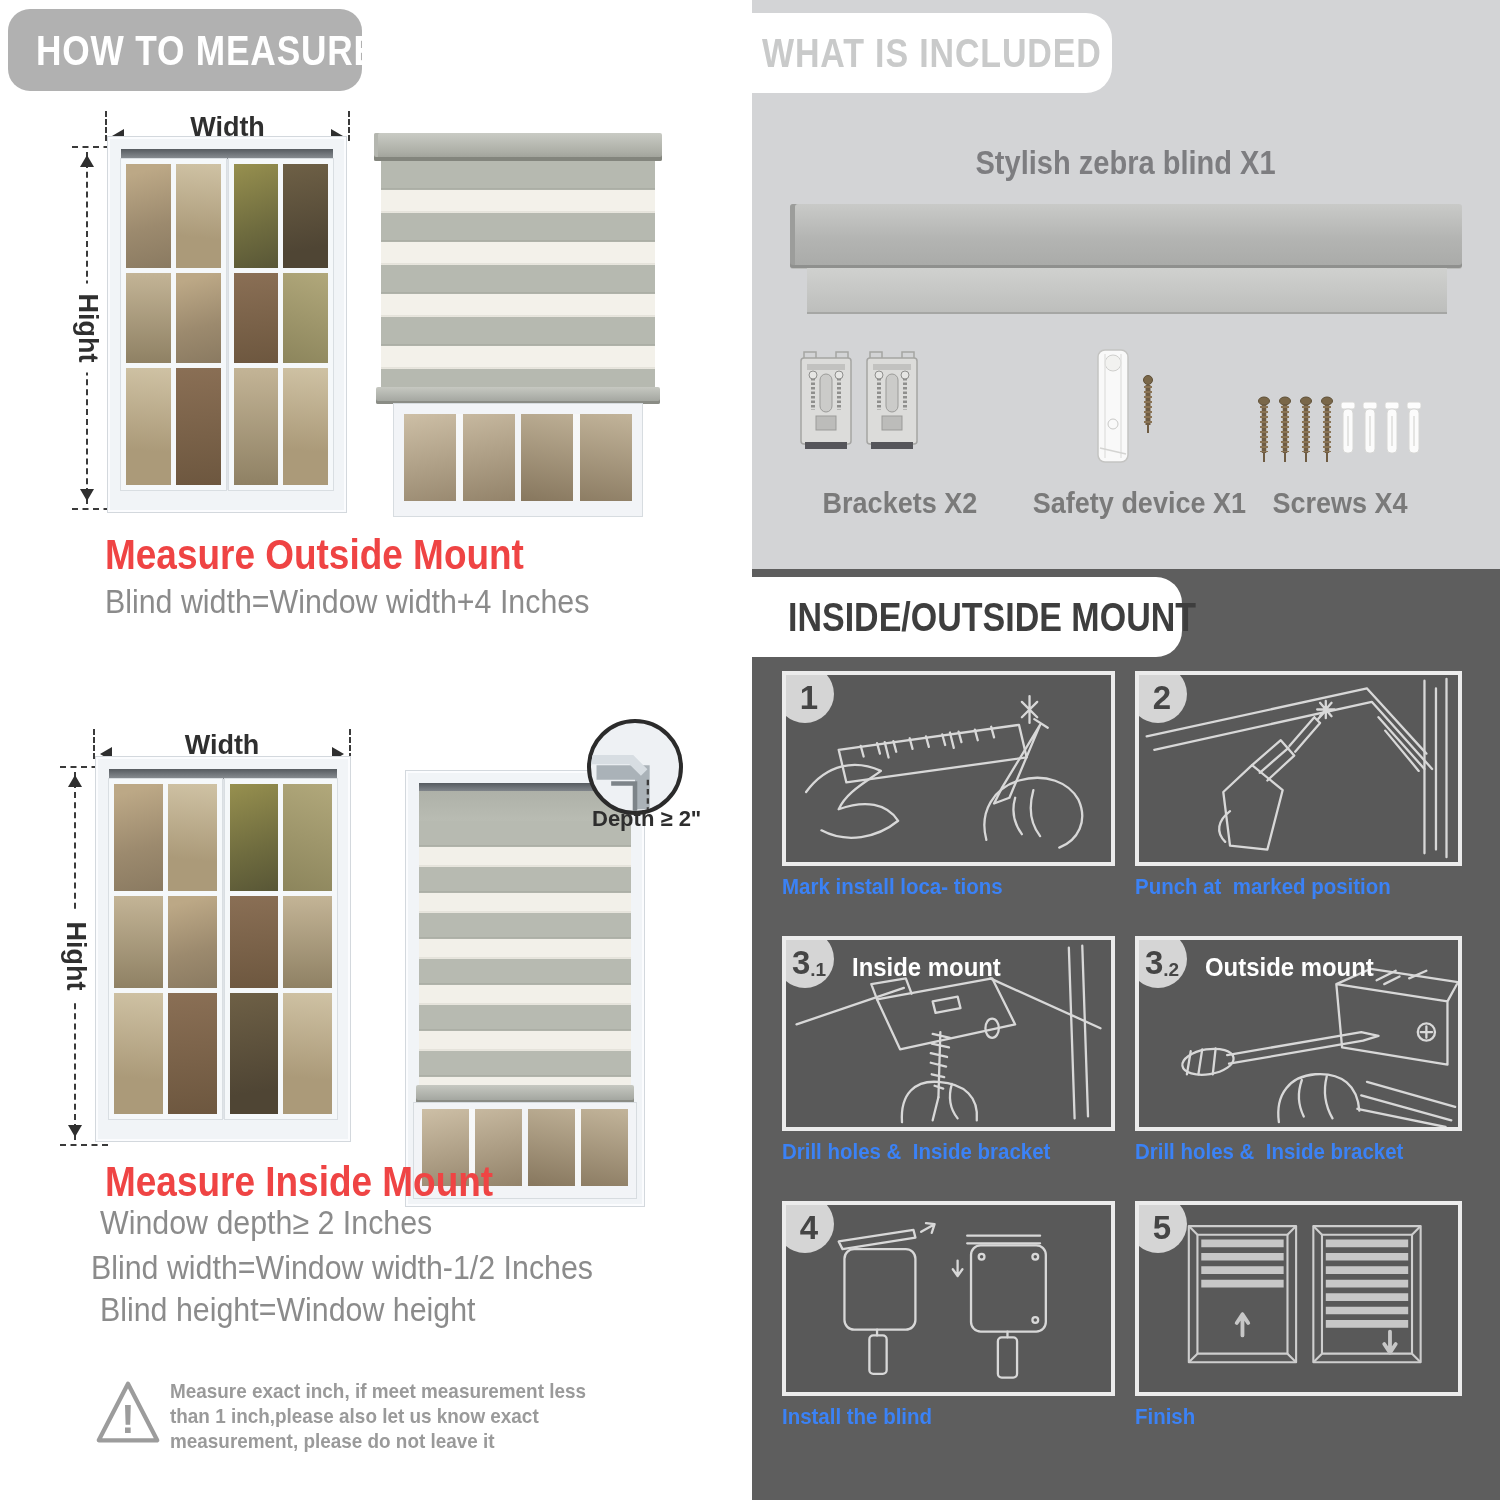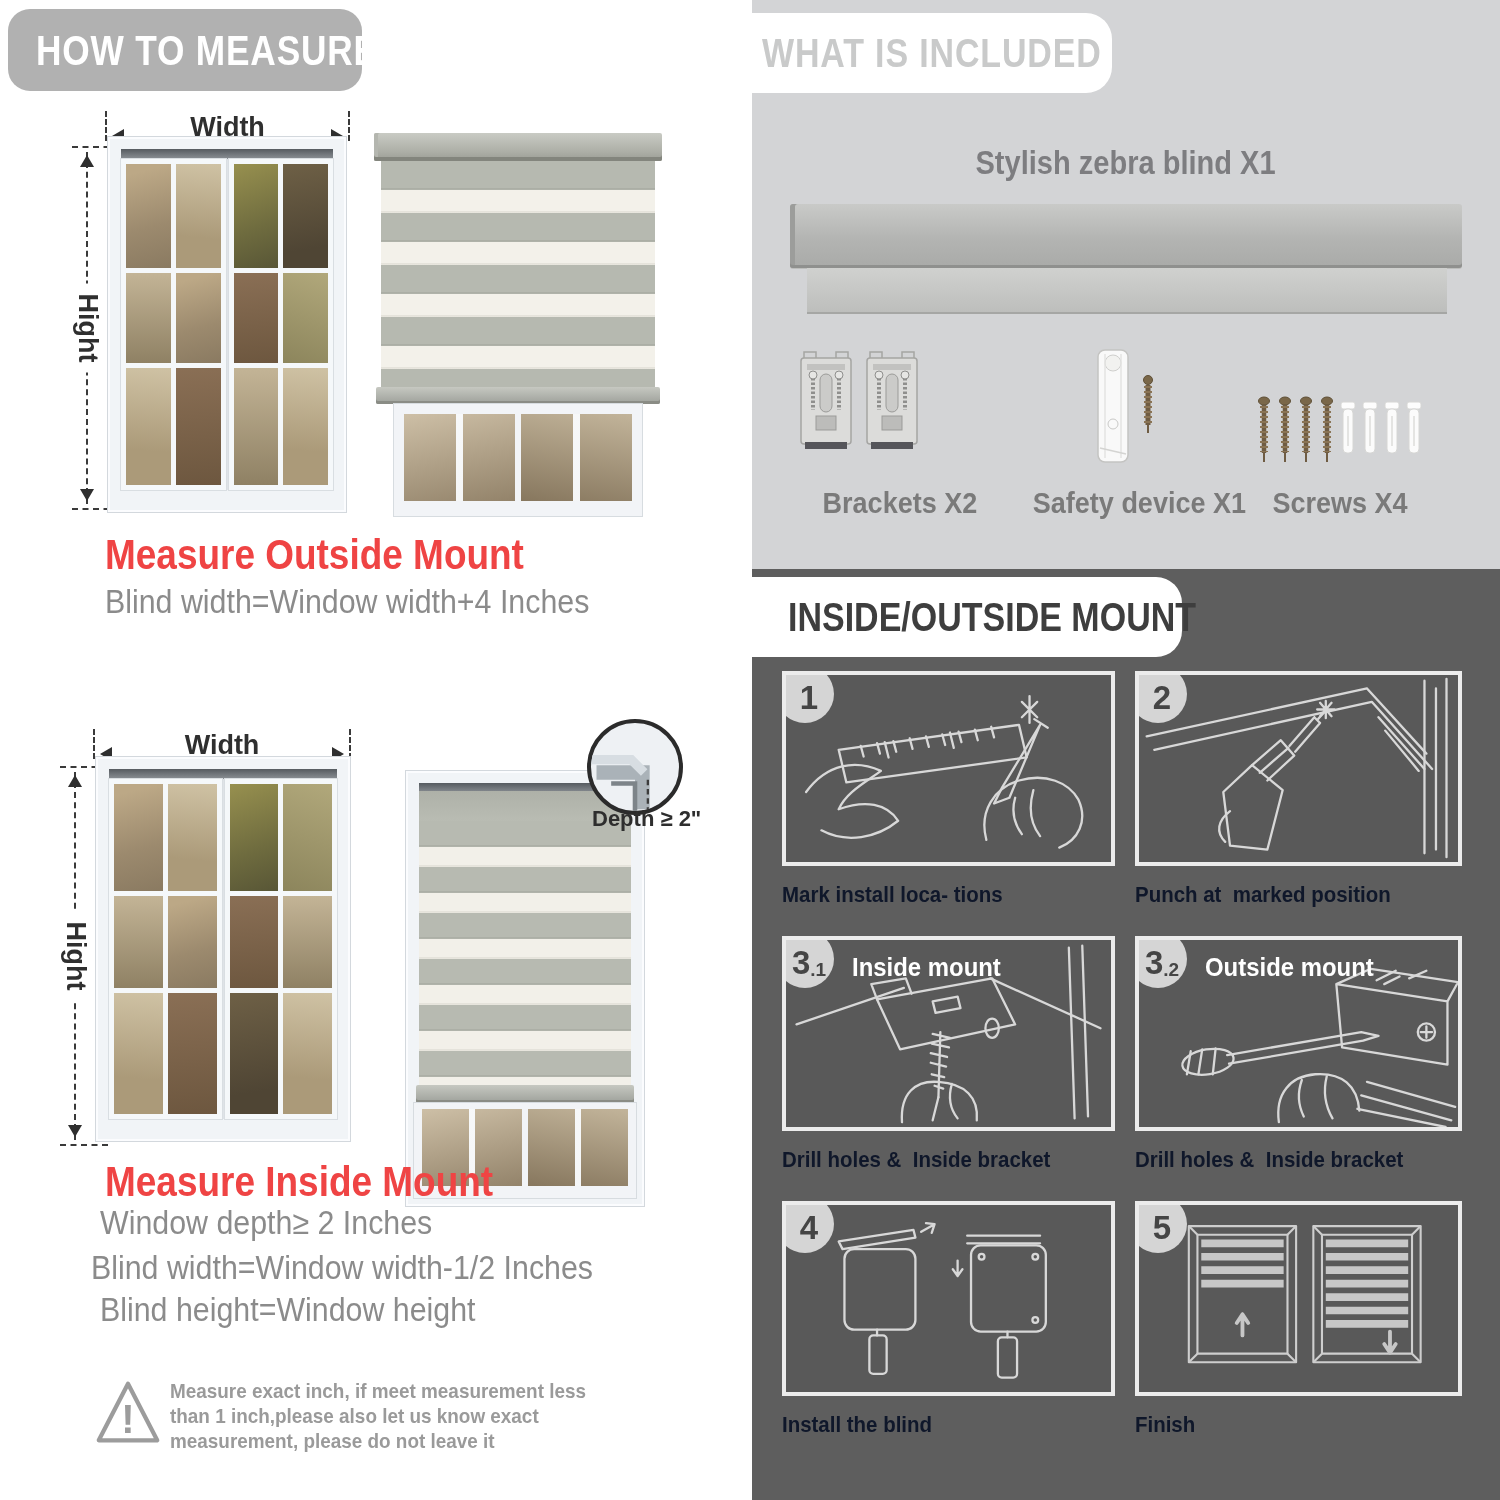--- a/index.html
+++ b/index.html
@@ -97,21 +97,21 @@
   .iom-box span{display:inline-block;font-size:40px;font-weight:bold;color:#3e3e3e;transform:scaleX(.85);
     transform-origin:left center;white-space:nowrap}
   .stepwrap{position:absolute}
   .steppanel{position:relative;background:#595959;border:4px solid #ececec;box-sizing:border-box;overflow:hidden}
   .badge{position:absolute;left:-10px;top:-10px;width:58px;height:58px;border-radius:50%;background:#d5d5d5;
     display:flex;align-items:center;justify-content:center;color:#454545;font-weight:bold}
   .badge .n{font-size:33px;transform:translate(4px,4px)}
   .badge .sub{font-size:19px;margin-top:14px;transform:translate(4px,4px)}
   .step-label{position:absolute;left:66px;top:12px;font-size:26px;font-weight:bold;color:#ffffff;white-space:nowrap}
   .step-label span{display:inline-block;transform:scaleX(.92);transform-origin:left center}
-  .caption{display:block;margin-top:16px;font-size:22px;font-weight:bold;color:#0f172a;white-space:pre}
+  .caption{display:block;margin-top:8px;font-size:22px;font-weight:bold;color:#3b82f6;white-space:pre}
   .caption span{display:inline-block;transform:scaleX(.93);transform-origin:left center;white-space:pre}
   .illus{position:absolute;left:0;top:0;width:100%;height:100%}
 </style>
 </head>
 <body>
 
 <div class="canvas">
 
   <div class="abs h2m">
     <span>HOW TO MEASURE</span>

